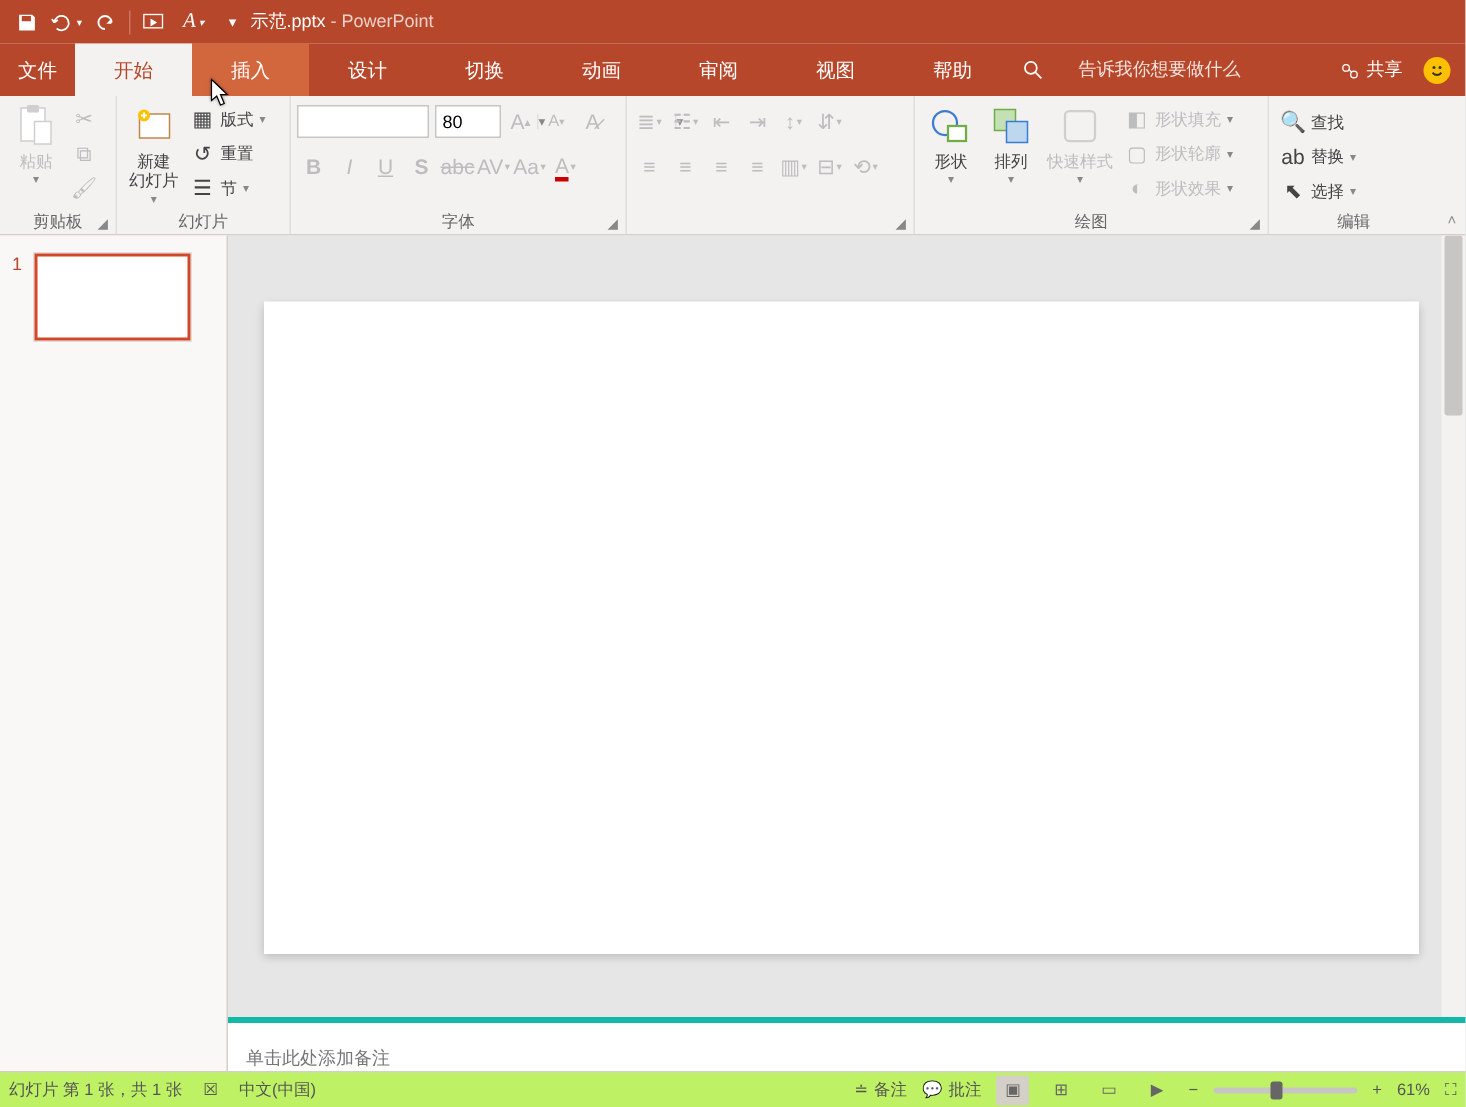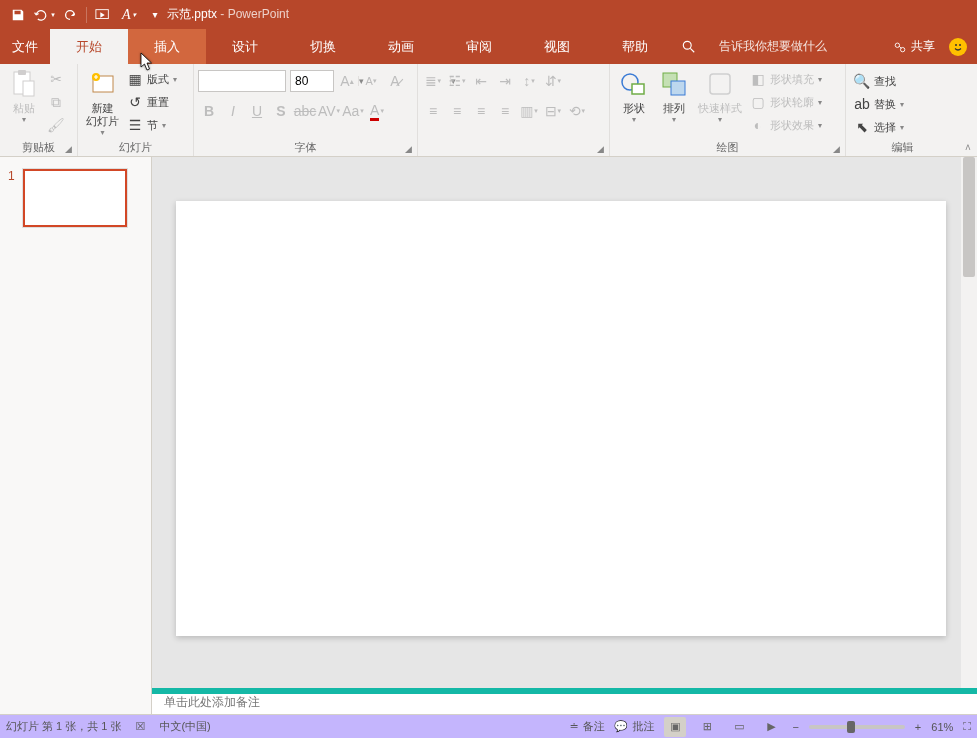--- a/index.html
+++ b/index.html
@@ -56,23 +56,23 @@
 .workspace { position: absolute; top: 157px; bottom: 24px; left: 0; right: 0; display: flex; background: #e6e6e6; }
 .slide-panel { width: 152px; background: #f9f8f7; border-right: 1px solid #d4d0c8; overflow-y: auto; }
 .thumb-wrap { display: flex; padding: 12px 8px; gap: 8px; }
 .thumb-num { font-size: 12px; color: #b7472a; }
 .thumb { width: 104px; height: 58px; background: #fff; border: 2px solid #d24726; box-shadow: 0 0 0 1px rgba(0,0,0,0.1); }
 .canvas-area { flex:1; display:flex; flex-direction:column; }
 .canvas-scroll { flex:1; position:relative; overflow:auto; }
 .slide-canvas { position:absolute; left: 24px; top: 44px; width: 770px; height: 435px; background:#fff; box-shadow: 0 2px 6px rgba(0,0,0,0.2); }
 .vscroll { position:absolute; right:0; top:0; bottom:0; width:16px; background:#f3f2f1; }
 .vscroll-thumb { position:absolute; top:0; left:2px; width:12px; height: 120px; background:#c8c6c4; border-radius:2px; }
-.notes-pane { height: 26px; border-top: 6px solid #14b8a6; background:#fff; display:flex; align-items:flex-start; padding-left: 12px; color:#767676; font-size:12px; }
-
-.statusbar { position:absolute; bottom:0; left:0; right:0; height:24px; background:#c4b5fd; border-top:1px solid #d4d0c8; display:flex; align-items:center; font-size:11px; color:#555; padding: 0 6px; gap: 14px; }
+.notes-pane { height: 36px; border-top: 4px solid #14b8a6; background:#fff; display:flex; align-items:flex-end; padding-left: 12px; color:#767676; font-size:12px; }
+
+.statusbar { position:absolute; bottom:0; left:0; right:0; height:24px; background:#bef264; border-top:1px solid #d4d0c8; display:flex; align-items:center; font-size:11px; color:#555; padding: 0 6px; gap: 14px; }
 .status-right { margin-left:auto; display:flex; align-items:center; gap:10px; }
 .view-btn { width:22px; height:20px; display:flex; align-items:center; justify-content:center; color:#666; cursor:pointer; border-radius:2px; }
 .view-btn.active { background:#d4d0c8; }
 .zoom-slider { width: 96px; height: 4px; background:#c8c6c4; position:relative; border-radius:2px; }
 .zoom-handle { position:absolute; top:-4px; left: 38px; width:8px; height:12px; background:#666; border-radius:2px; }
 .status-item { display:flex; align-items:center; gap:4px; cursor:pointer; }
 
 .cursor-img { position:absolute; left:140px; top:52px; width:14px; height:20px; pointer-events:none; z-index:1000; }
 .cursor-img svg { filter: drop-shadow(0 0 1px rgba(0,0,0,0.5)); }
 

